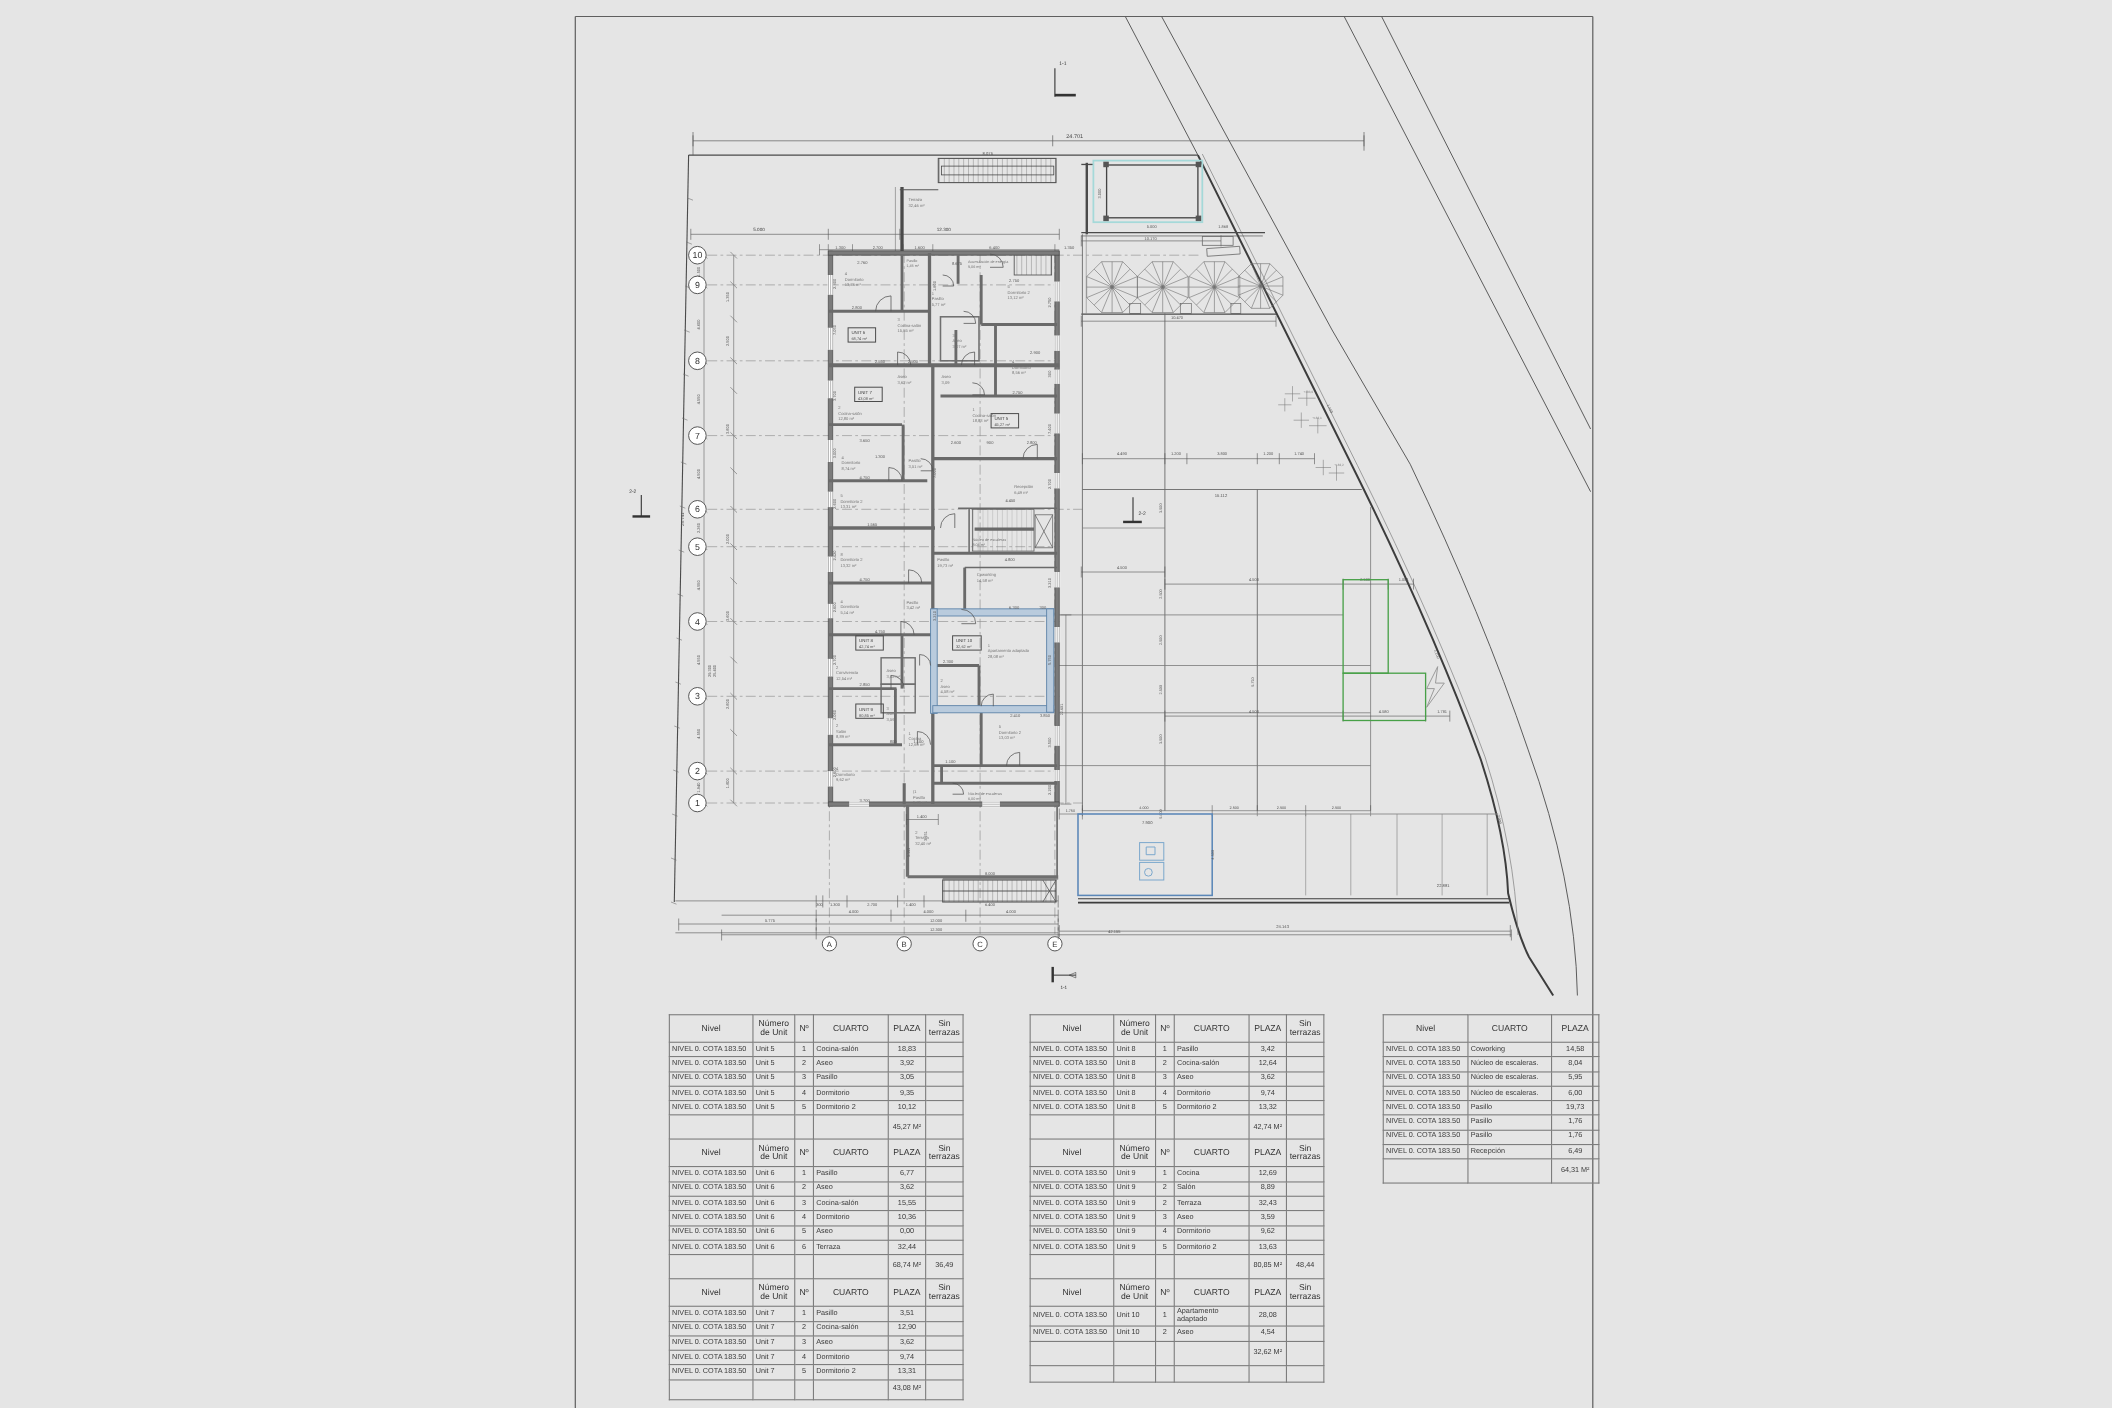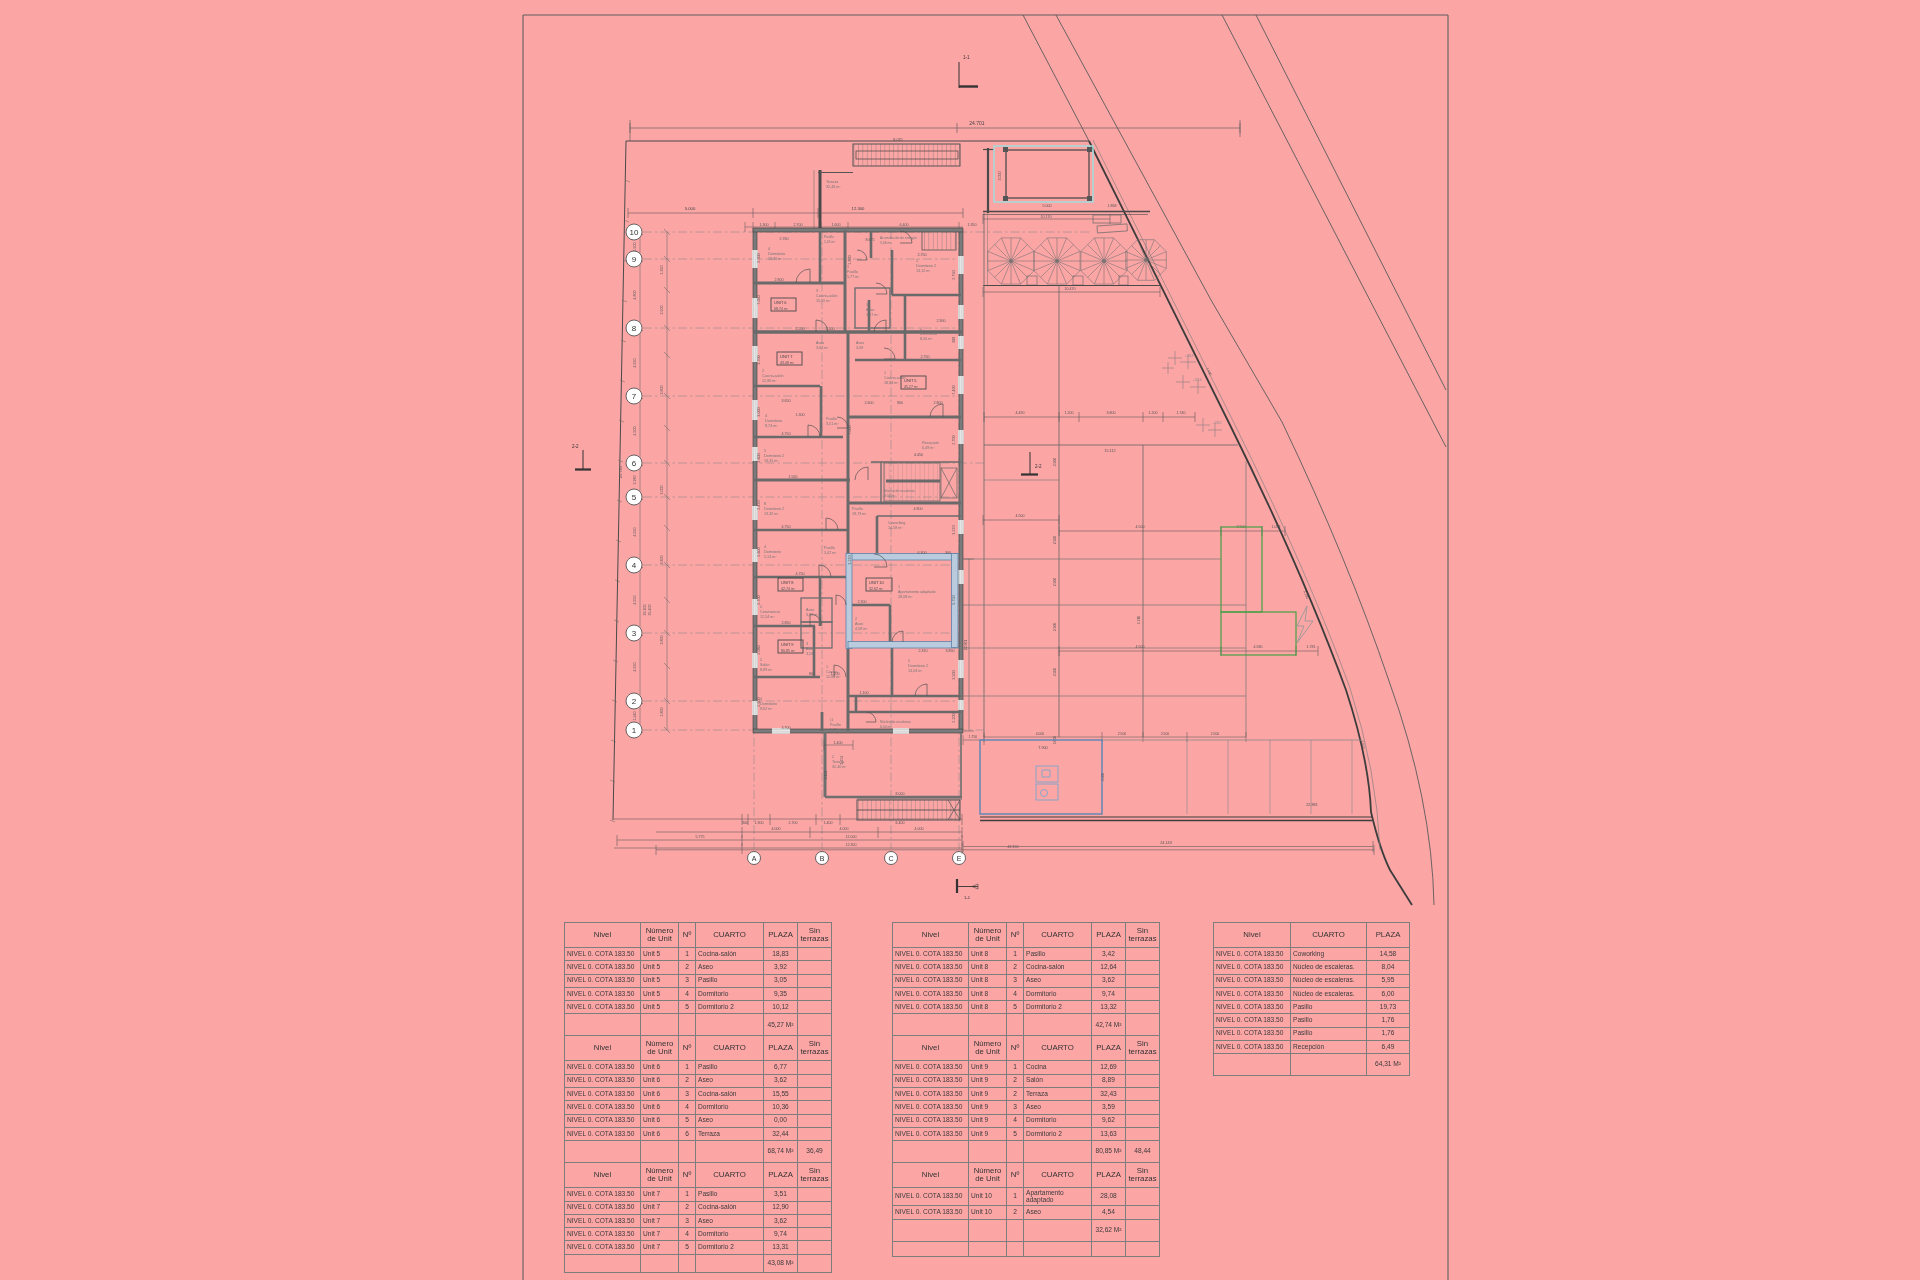--- a/index.html
+++ b/index.html
@@ -1,20 +1,20 @@
 <!DOCTYPE html>
 <html><head>
 <meta charset="utf-8">
 <style>
 html,body{margin:0;padding:0;background:#ffffff;width:1920px;height:1280px;overflow:hidden;}
 *{box-sizing:border-box;}
 body{font-family:"Liberation Sans",sans-serif;}
-#stage{position:relative;width:1920px;height:1280px;background:#fca5a5;}
+#stage{position:relative;width:1920px;height:1280px;background:#e5e5e5;}
 svg{position:absolute;left:0;top:0;}
-.tblgrp{position:absolute;}
+.tblgrp{position:absolute;margin-left:44px;}
 table{border-collapse:collapse;table-layout:fixed;}
 td{border:1px solid #7d7d7d;color:#3b3b3b;font-size:6.6px;line-height:1.05;padding:0 0 0 2px;overflow:hidden;white-space:nowrap;}
 td.hd{font-size:7.8px;text-align:center;padding:0;color:#333;}
 td.c{text-align:center;padding:0;}
 td.num{text-align:center;padding:0;}
 table{border:1px solid #5a5a5a;}
 </style>
 </head>
 <body>
 <div id="stage">

